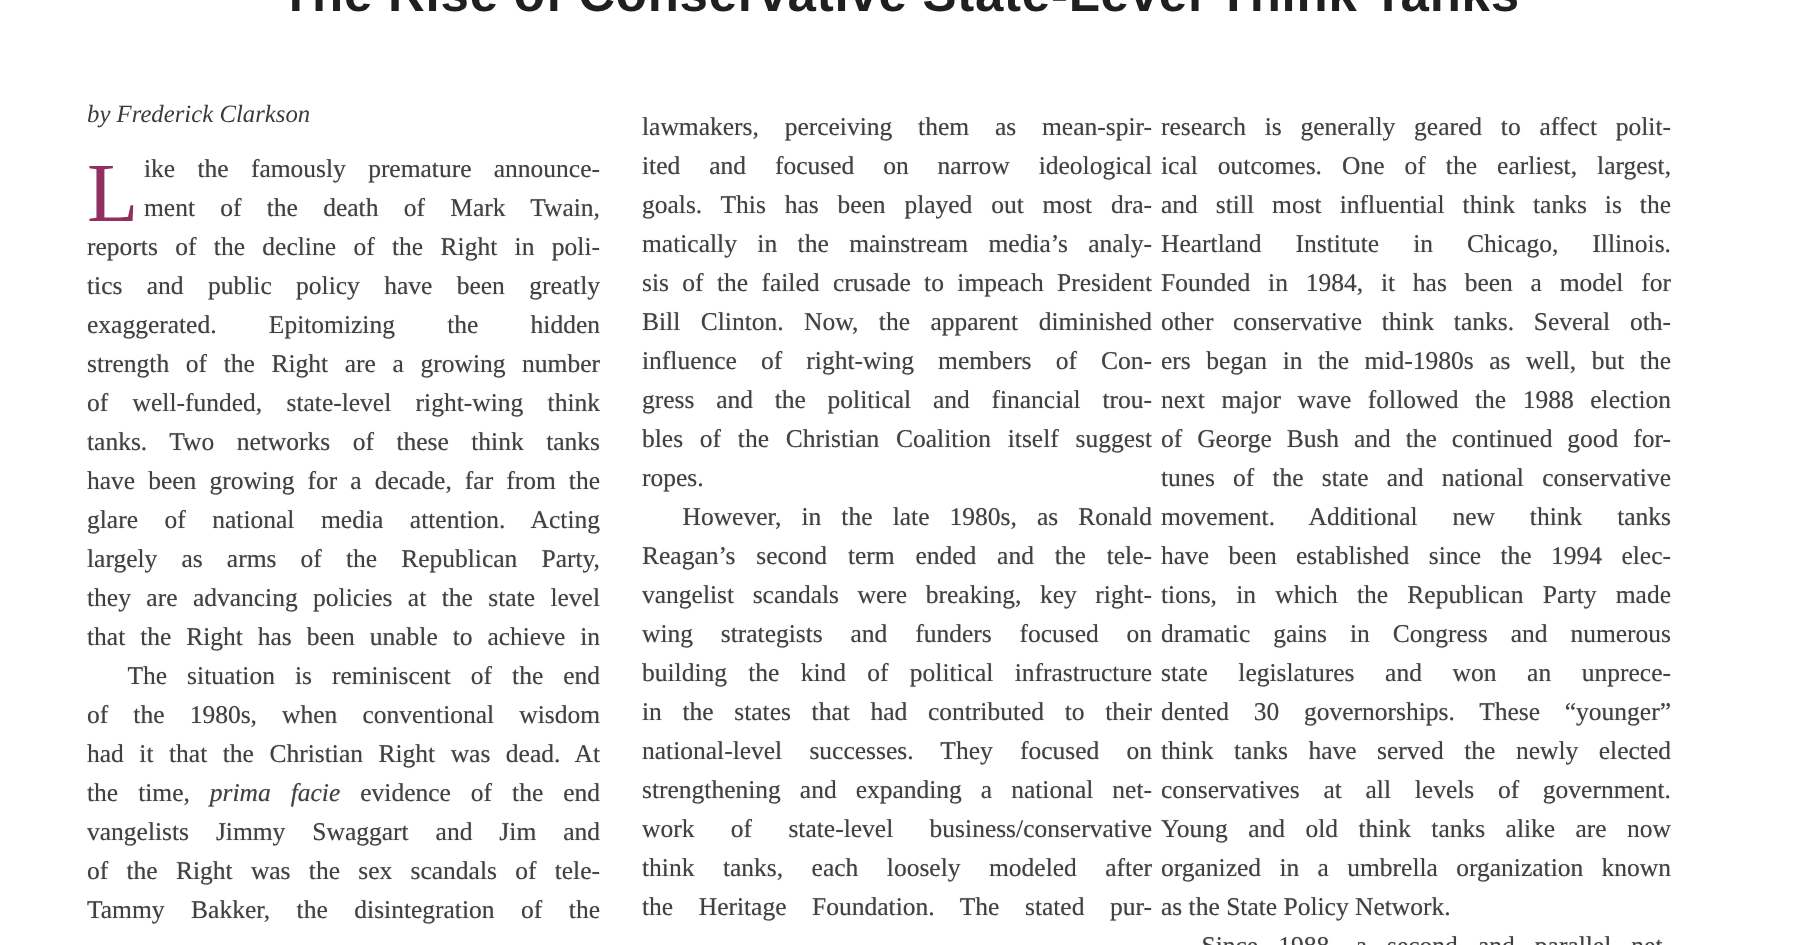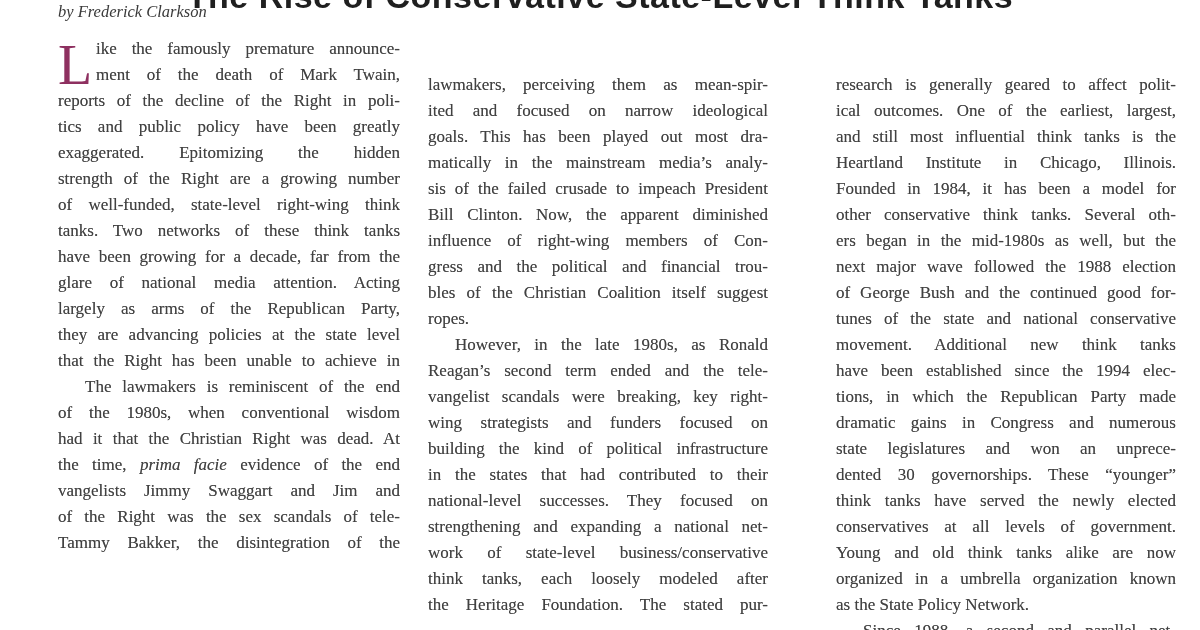--- a/index.html
+++ b/index.html
@@ -28,22 +28,23 @@
     white-space: nowrap;
   }
   .column {
     position: absolute;
     top: 0; height: 630px;
     overflow: hidden;
     color: #414141;
   }
   .col1 { left: 58px;  width: 342px; }
   .col2 { left: 428px; width: 340px; }
-  .col3 { left: 836px; width: 340px; }
+  .col3 { left: 774px; width: 340px; }
   .byline {
+    margin-top: 64px;
     height: 24px; line-height: 24px;
     font-style: italic;
     font-size: 16.5px;
     color: #3a3a3a;
   }
   .col1 .body { margin-top: 12px; }
   .col2 .body, .col3 .body { margin-top: 72px; }
   .para { position: relative; }
   .line {
     height: 26px; line-height: 26px;
@@ -86,21 +87,21 @@
           <div class="line"><span>strength of the Right are a growing number</span></div>
           <div class="line"><span>of well-funded, state-level right-wing think</span></div>
           <div class="line"><span>tanks. Two networks of these think tanks</span></div>
           <div class="line"><span>have been growing for a decade, far from the</span></div>
           <div class="line"><span>glare of national media attention. Acting</span></div>
           <div class="line"><span>largely as arms of the Republican Party,</span></div>
           <div class="line"><span>they are advancing policies at the state level</span></div>
           <div class="line"><span>that the Right has been unable to achieve in</span></div>
         </div>
         <div class="para">
-          <div class="line ind"><span>The lawmakers is reminiscent of the end</span></div>
+          <div class="line ind"><span>The situation is reminiscent of the end</span></div>
           <div class="line"><span>of the 1980s, when conventional wisdom</span></div>
           <div class="line"><span>had it that the Christian Right was dead. At</span></div>
           <div class="line"><span>the time, </span><i>prima facie</i><span> evidence of the end</span></div>
           <div class="line"><span>vangelists Jimmy Swaggart and Jim and</span></div>
           <div class="line"><span>of the Right was the sex scandals of tele-</span></div>
           <div class="line"><span>Tammy Bakker, the disintegration of the</span></div>
         </div>
       </div>
   </div>
 

